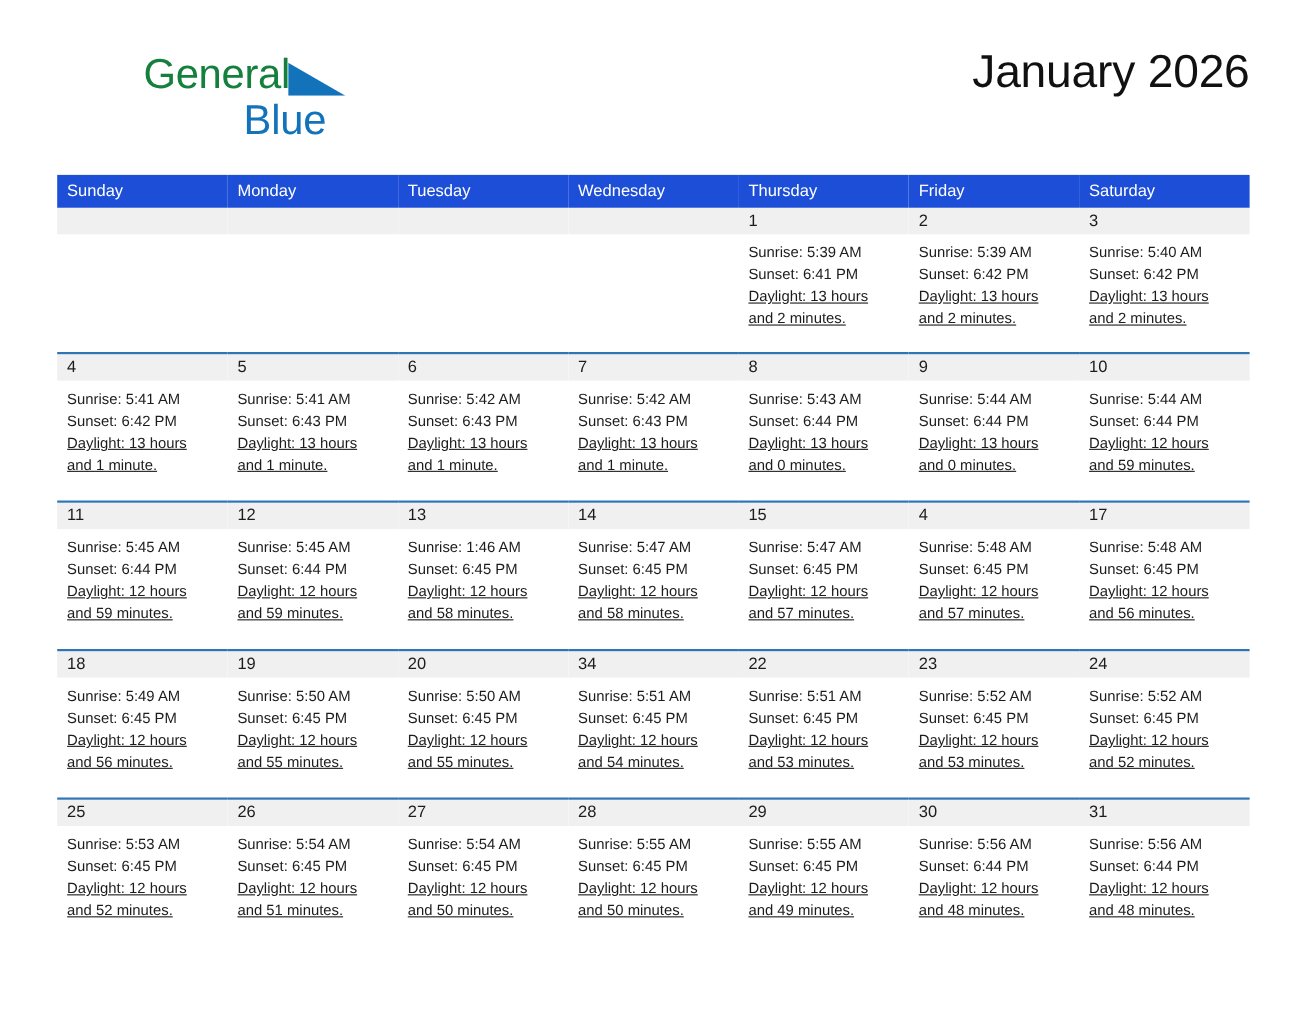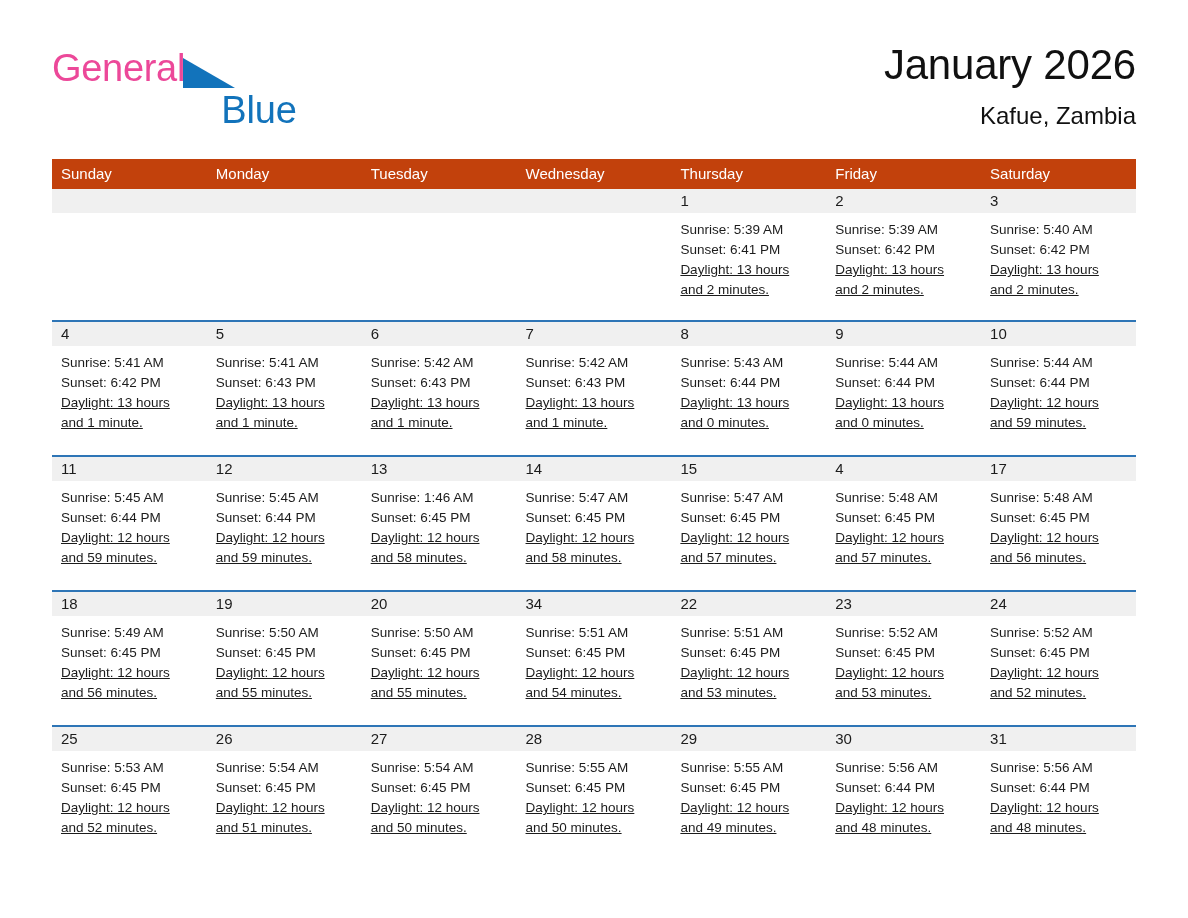--- a/index.html
+++ b/index.html
@@ -37,24 +37,25 @@
     left: 0;
     top: 8px;
     width: 340px;
     height: 80px;
   }
   .logo-line1 {
     position: relative;
     display: block;
     font-size: 38px;
     line-height: 40px;
-    color: #ec4899;
+    color: #15803d;
     letter-spacing: -0.3px;
     font-weight: 400;
     white-space: nowrap;
+    text-align: center;
   }
   .logo-general {
     display: inline-block;
     vertical-align: top;
   }
   .logo-tri {
     display: inline-block;
     vertical-align: top;
     margin-left: -2px;
     margin-top: 7px;
@@ -98,21 +99,21 @@
   .calendar {
     position: absolute;
     left: 52px;
     top: 159px;
     width: 1084px;
     border-collapse: collapse;
     table-layout: fixed;
   }
 
   .calendar th {
-    background: #c2410c;
+    background: #1d4ed8;
     color: #ffffff;
     font-size: 15px;
     font-weight: 400;
     text-align: left;
     padding: 6px 0 7px 9px;
     height: 17px;
     vertical-align: middle;
     border: none;
   }
 
@@ -178,21 +179,20 @@
       <span class="logo-line1">
         <span class="logo-general">General</span><span class="logo-tri"><svg width="52" height="30" viewBox="0 0 52 30" xmlns="http://www.w3.org/2000/svg">
               <polygon points="0,0 52,30 0,30" fill="#1273bb"></polygon>
             </svg></span>
       </span>
       <span class="logo-line2">Blue</span>
     </div>
 
     <div class="title-block">
       <div class="month-title">January 2026</div>
-      <div class="location-title">Kafue, Zambia</div>
     </div>
 
   </div>
 
   <table class="calendar">
     <thead>
       <tr>
         <th>Sunday</th>
         <th>Monday</th>
         <th>Tuesday</th>

